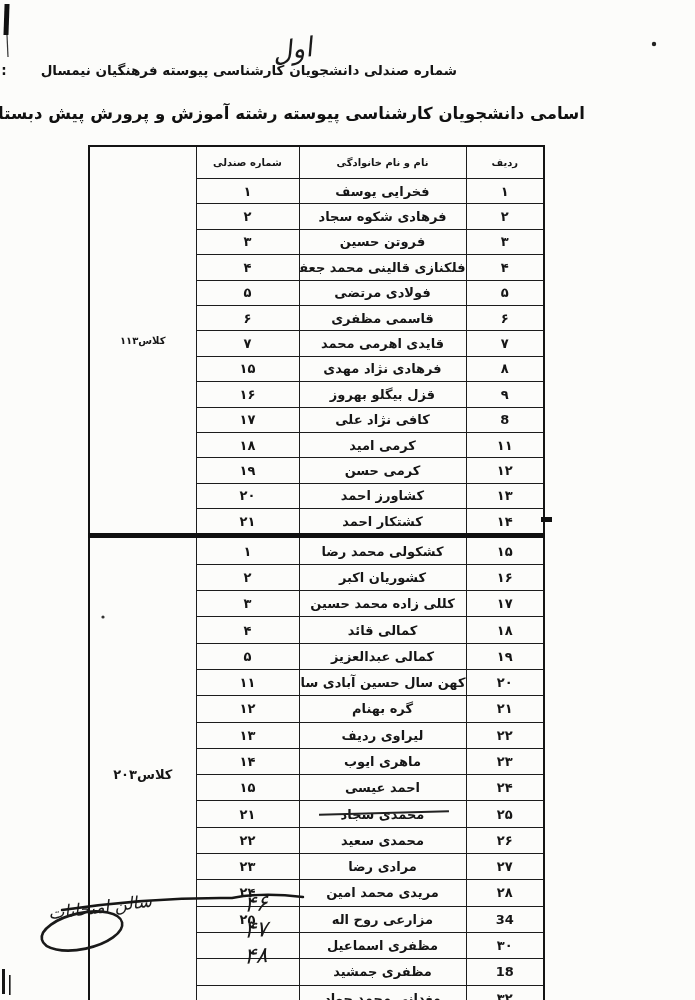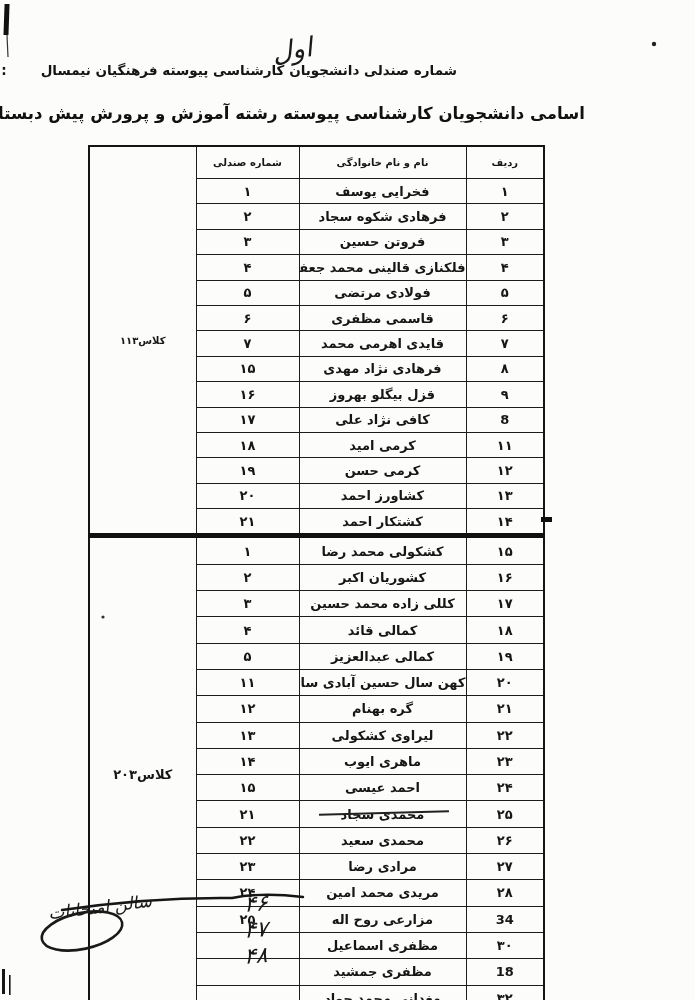--- a/index.html
+++ b/index.html
@@ -177,21 +177,21 @@
           <td class="name">کهن سال حسین آبادی سامان</td>
           <td class="seat">۱۱</td>
         </tr>
         <tr class="g1">
           <td class="radif">۲۱</td>
           <td class="name">گره بهنام</td>
           <td class="seat">۱۲</td>
         </tr>
         <tr class="g1">
           <td class="radif">۲۲</td>
-          <td class="name">لیراوی کشکولی</td>
+          <td class="name">لیراوی ردیف</td>
           <td class="seat">۱۳</td>
         </tr>
         <tr class="g1">
           <td class="radif">۲۳</td>
           <td class="name">ماهری ایوب</td>
           <td class="seat">۱۴</td>
         </tr>
         <tr class="g1">
           <td class="radif">۲۴</td>
           <td class="name">احمد عیسی</td>

